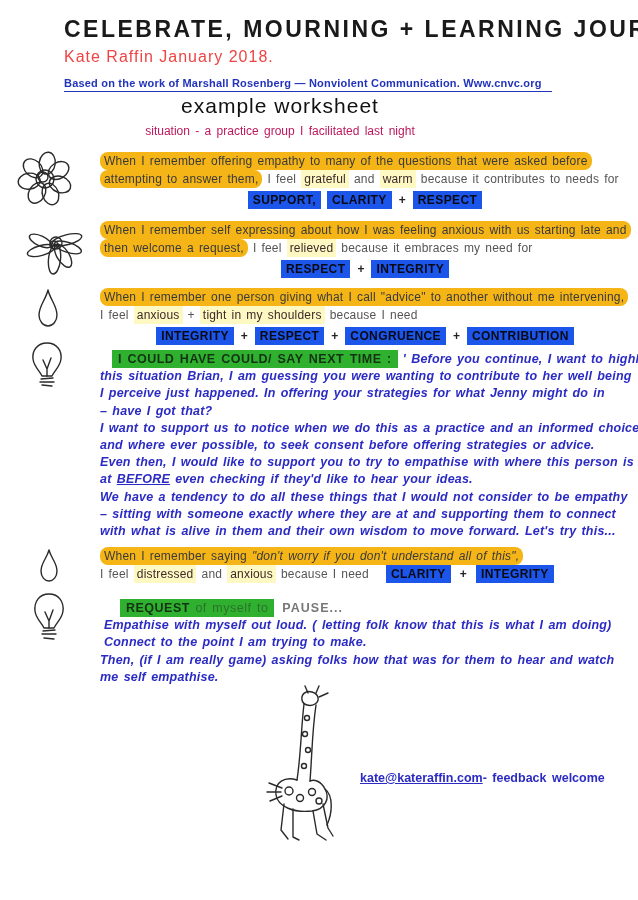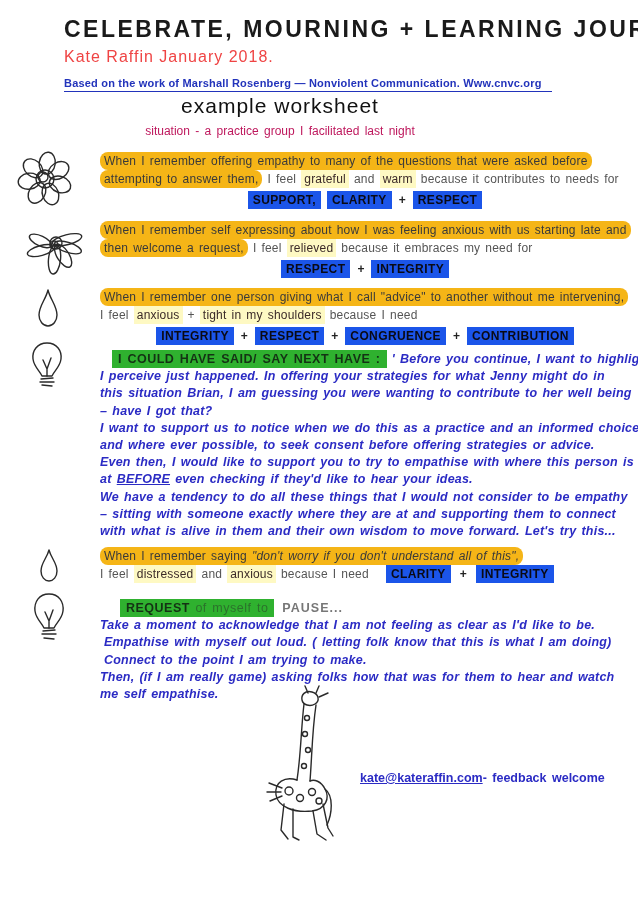--- a/index.html
+++ b/index.html
@@ -152,24 +152,24 @@
       <span class="plain">+</span>
       <span class="hl-r">tight in my shoulders</span>
       <span class="plain">because I need</span>
     </div>
     <div class="needs-line">
       <span class="hl-b">INTEGRITY</span><span class="plus">+</span><span class="hl-b">RESPECT</span><span class="plus">+</span><span class="hl-b">CONGRUENCE</span><span class="plus">+</span><span class="hl-b">CONTRIBUTION</span>
     </div>
   </div>
 
   <div class="block script" style="top:351px;">
-    <div class="eline"><span style="display:inline-block;width:12px;"></span><span class="hl-g" style="font-style:normal;">I COULD HAVE SAID/ SAY NEXT HAVE :</span>
+    <div class="eline"><span style="display:inline-block;width:12px;"></span><span class="hl-g" style="font-style:normal;">I COULD HAVE COULD/ SAY NEXT TIME :</span>
       <span>' Before you continue, I want to highlight what</span></div>
+    <div class="eline">this situation Brian, I am guessing you were wanting to contribute to her well being</div>
     <div class="eline">I perceive just happened. In offering your strategies for what Jenny might do in</div>
-    <div class="eline">this situation Brian, I am guessing you were wanting to contribute to her well being</div>
     <div class="eline">– have I got that?</div>
     <div class="eline">I want to support us to notice when we do this as a practice and an informed choice,</div>
     <div class="eline">and where ever possible, to seek consent before offering strategies or advice.</div>
     <div class="eline">Even then, I would like to support you to try to empathise with where this person is</div>
     <div class="eline"><span>at</span> <span class="u-word">BEFORE</span> <span>even checking if they'd like to hear your ideas.</span></div>
     <div class="eline">We have a tendency to do all these things that I would not consider to be empathy</div>
     <div class="eline">– sitting with someone exactly where they are at and supporting them to connect</div>
     <div class="eline">with what is alive in them and their own wisdom to move forward. Let's try this...</div>
   </div>
 
@@ -182,21 +182,20 @@
       <span class="hl-r">anxious</span>
       <span class="plain">because I need</span>
       <span class="hl-b" style="margin-left:12px;">CLARITY</span>
       <span class="plus">+</span>
       <span class="hl-b">INTEGRITY</span>
     </div>
   </div>
 
   <div class="block script" style="top:594px;margin-top:6px;">
     <div class="eline"><span style="display:inline-block;width:20px;"></span><span class="hl-g" style="font-style:normal;"><span>REQUEST</span> <span class="g-dim" style="font-weight:normal;">of myself to</span></span><span class="pause">PAUSE...</span></div>
-    <div class="eline">Take a moment to acknowledge that I am not feeling as clear as I'd like to be.</div>
     <div class="eline" style="padding-left:4px;">Empathise with myself out loud. ( letting folk know that this is what I am doing)</div>
     <div class="eline" style="padding-left:4px;">Connect to the point I am trying to make.</div>
     <div class="eline">Then, (if I am really game) asking folks how that was for them to hear and watch</div>
     <div class="eline">me self empathise.</div>
   </div>
 
   <div class="doodle" style="left:266px;top:684px;">
     <svg width="92" height="160" viewBox="0 0 92 160">
       <g class="sk">
         <path d="M42,9 l-3,-7 M50,9 l3,-7 M53,13 l9,-4"></path>

